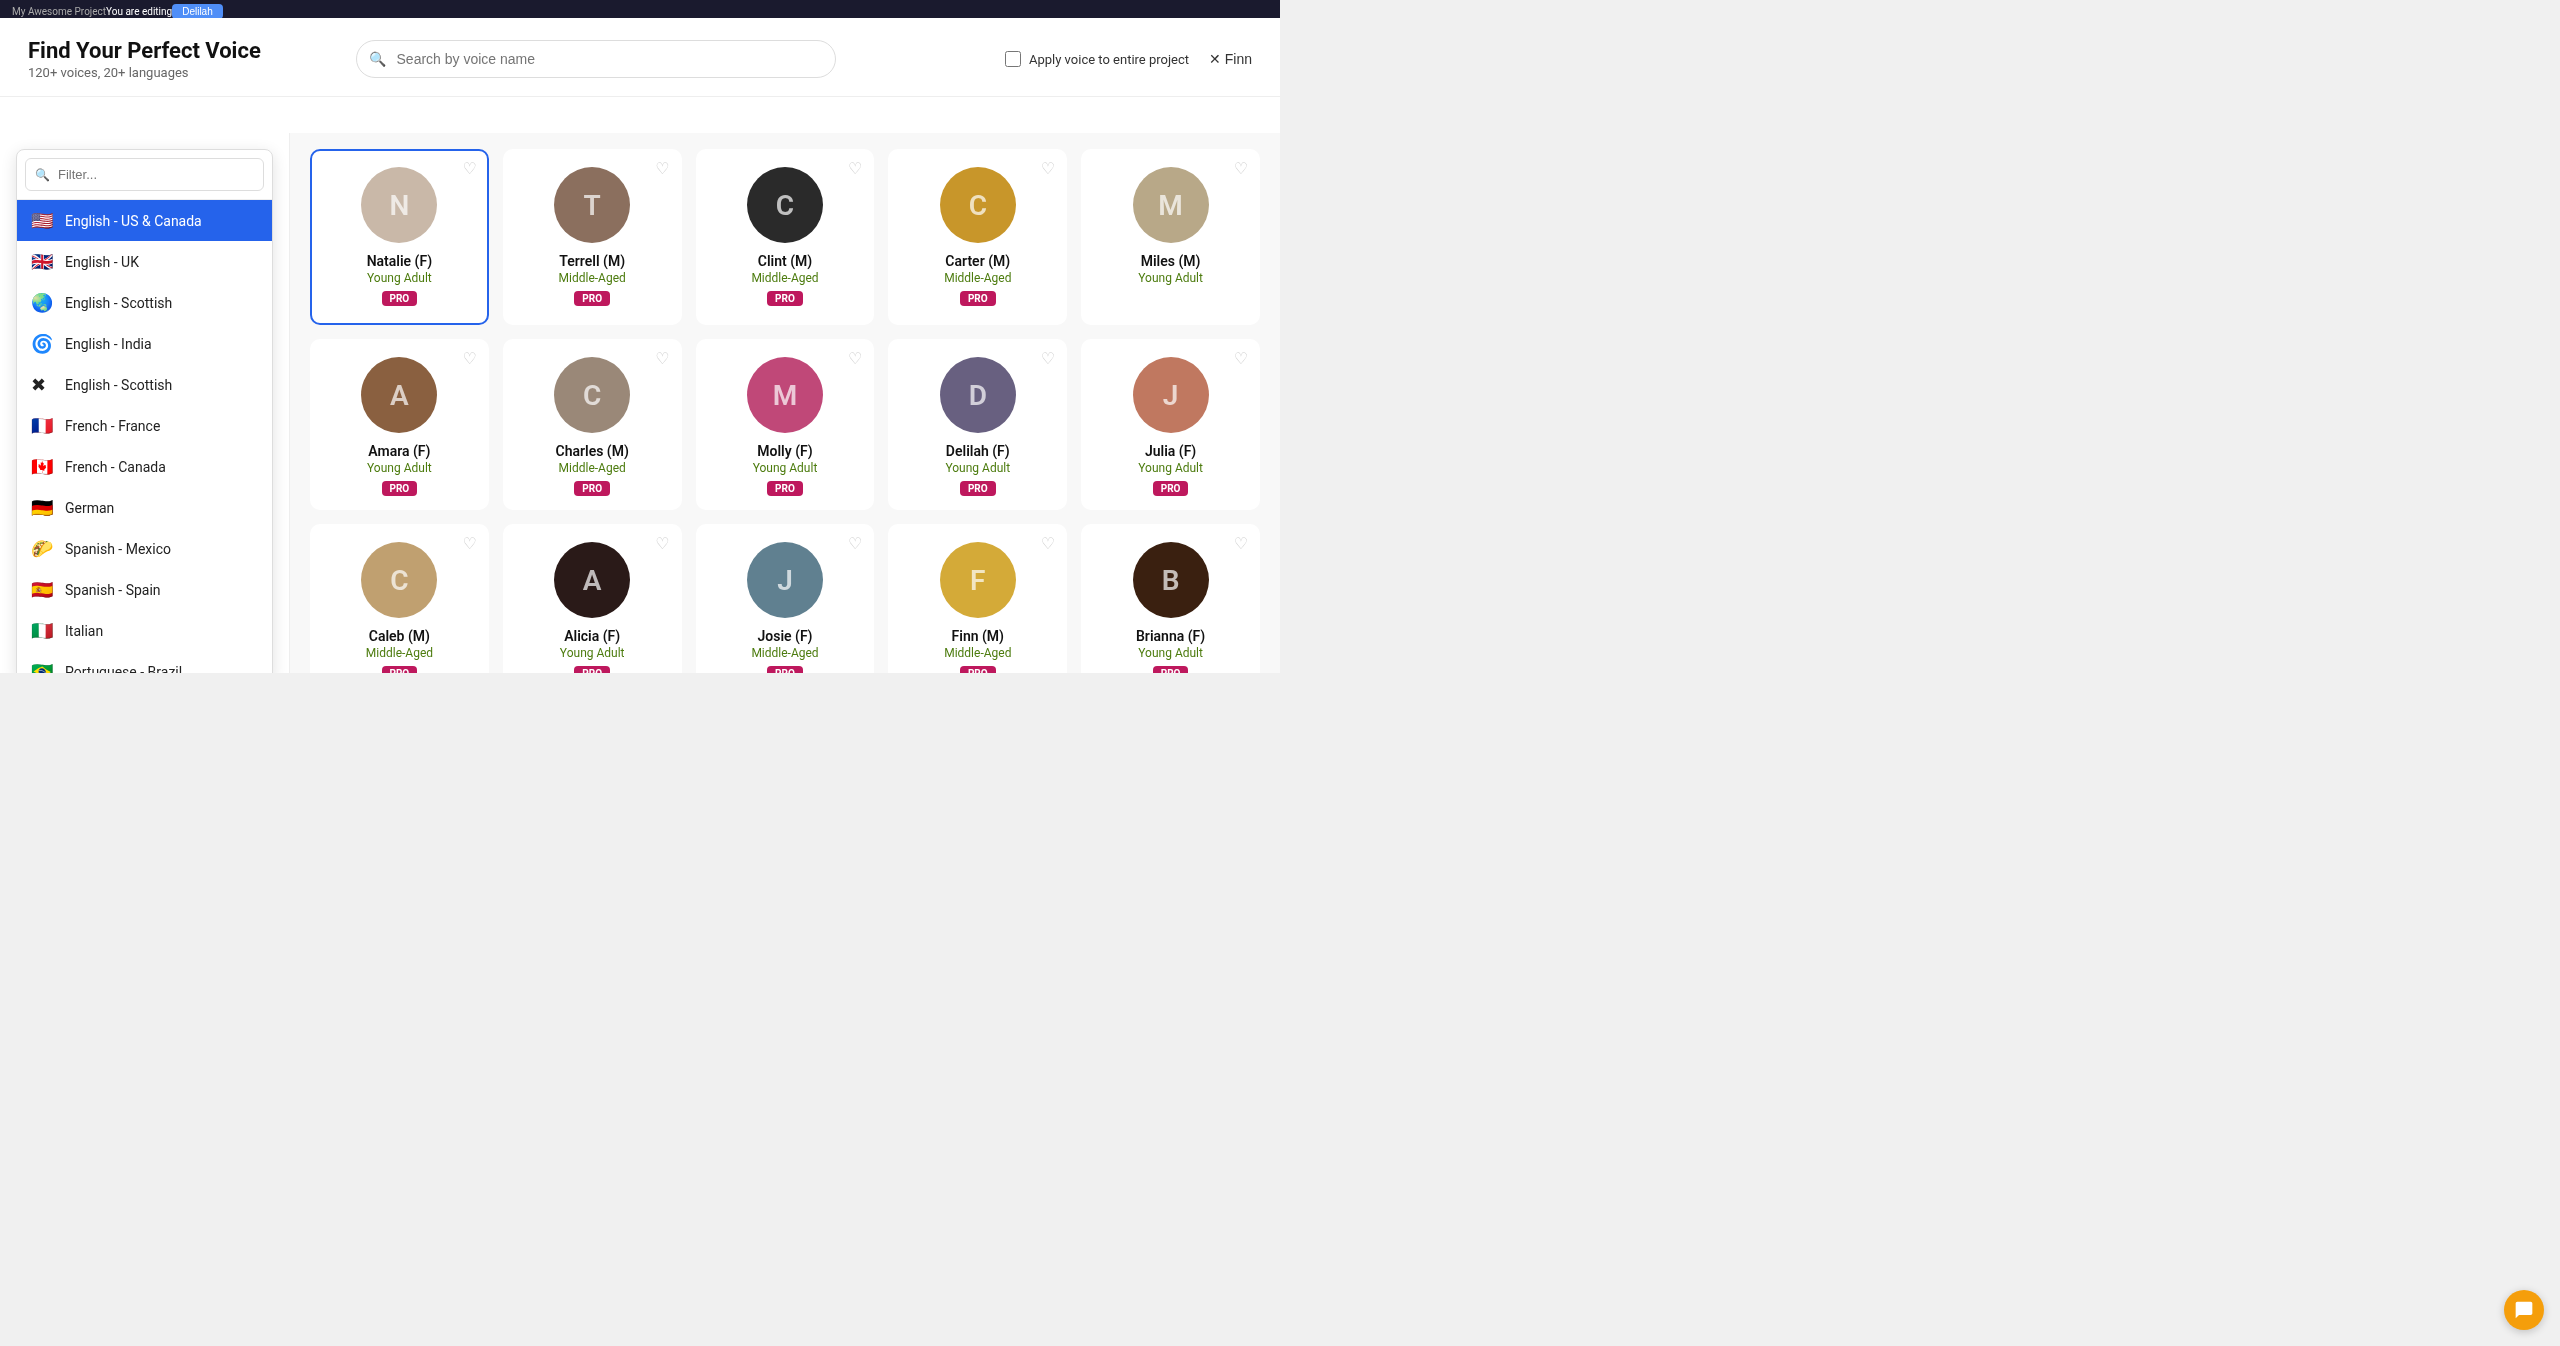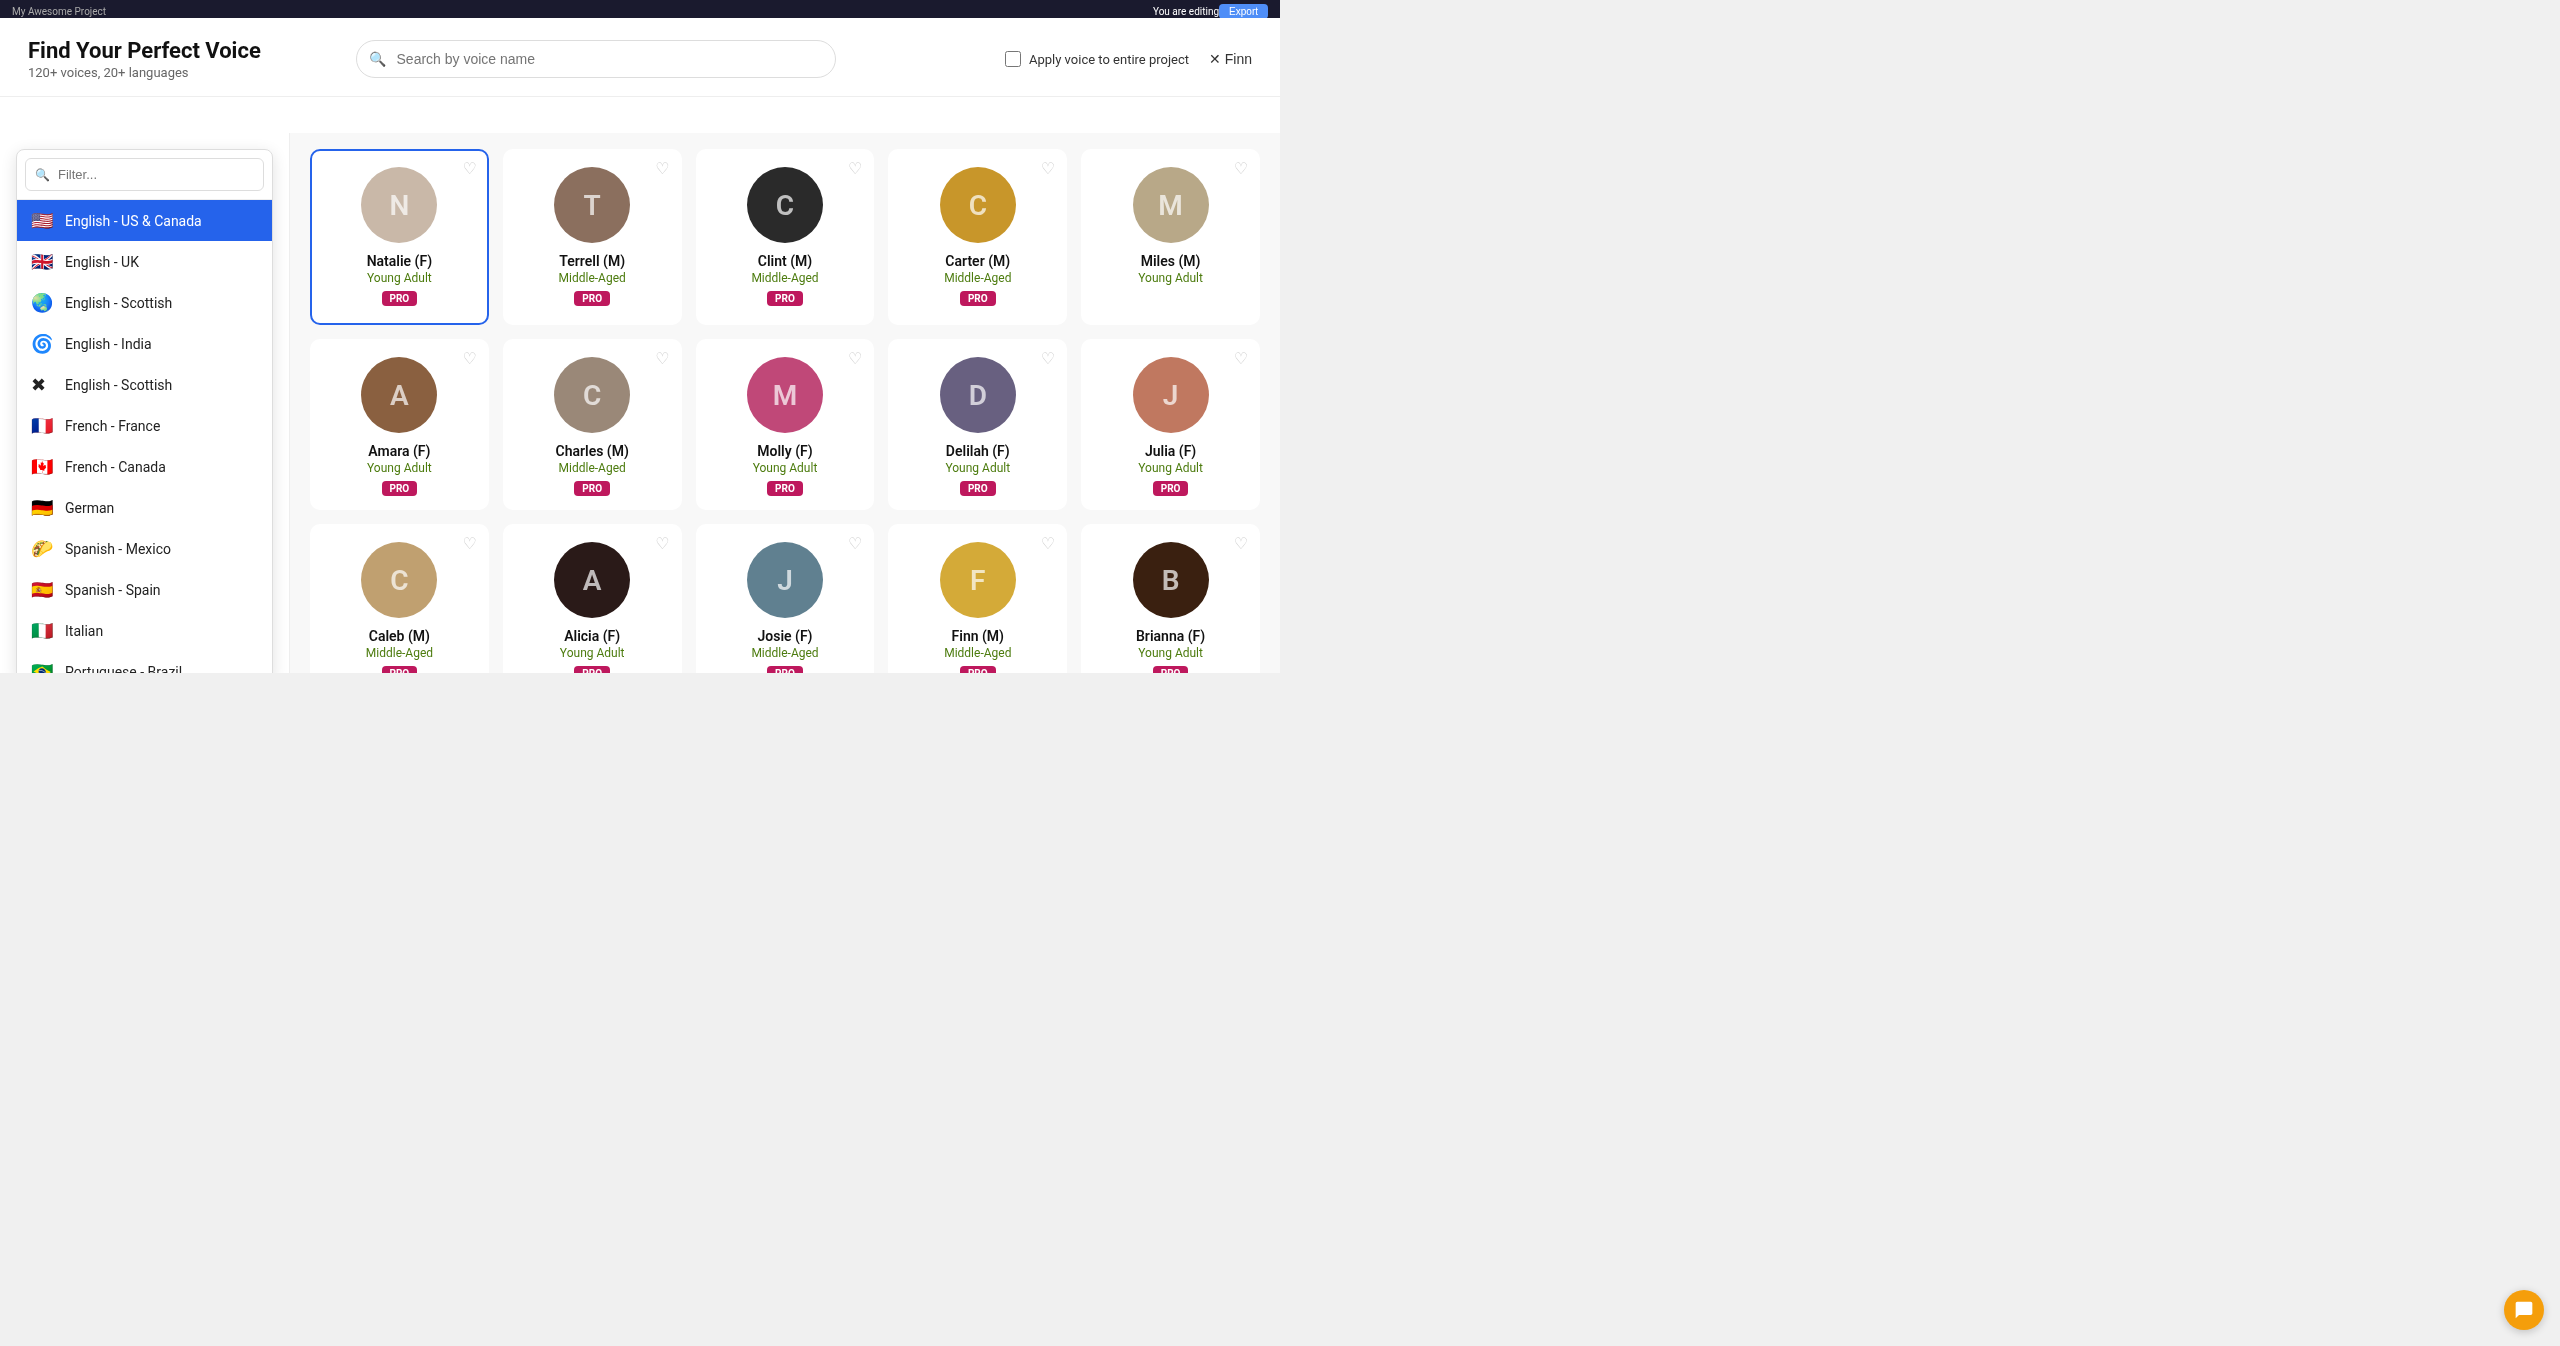--- a/index.html
+++ b/index.html
@@ -12,21 +12,20 @@
       position: relative;
     }
 
     
     .top-bar {
       background: #1a1a2e;
       height: 22px;
       display: flex;
       align-items: center;
       padding: 10px 12px;
-      justify-content: space-between;
     }
     .top-bar-text {
       color: #aaa;
       font-size: 10px;
     }
     .top-bar-right {
       display: flex;
       align-items: center;
     }
     .export-btn {
@@ -292,21 +291,21 @@
     }
     .chat-bubble svg { width: 20px; height: 20px; fill: white; }
   </style>
 </head>
 <body>
 
 <div class="top-bar">
   <span class="top-bar-text">My Awesome Project</span>
   <div class="top-bar-right">
     <span class="you-editing">You are editing</span>
-    <button class="export-btn">Export</button>
+    <button class="export-btn">Delilah</button>
   </div>
 </div>
 
 <div class="modal">
 
   <div class="modal-header">
     <div class="modal-title-block">
       <div class="modal-title">Find Your Perfect Voice</div>
       <div class="modal-subtitle">120+ voices, 20+ languages</div>
     </div>

